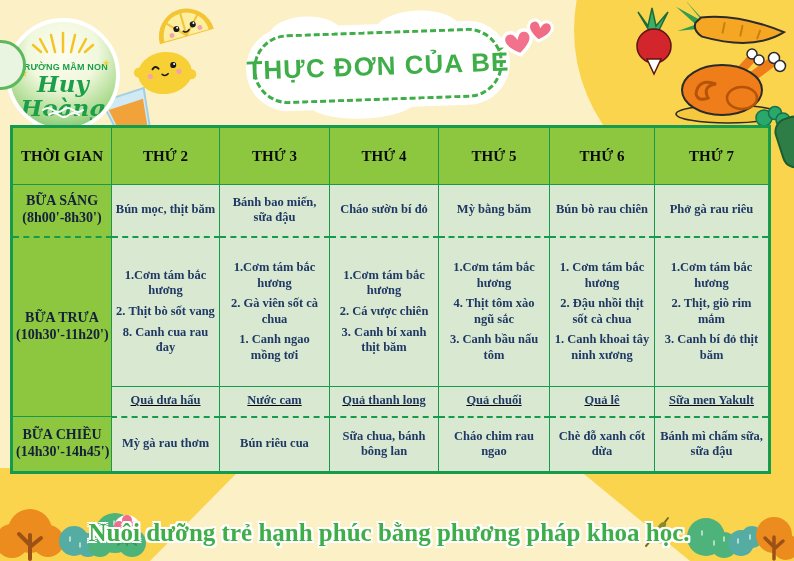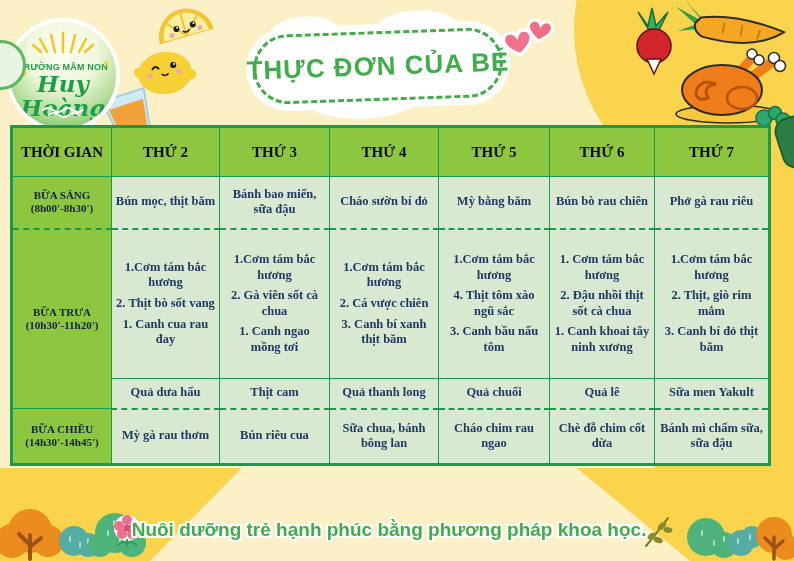--- a/index.html
+++ b/index.html
@@ -40,34 +40,34 @@
   .cloud-text{position:absolute;inset:0;display:flex;align-items:center;justify-content:center;
     font-family:"Liberation Sans",sans-serif;font-weight:bold;font-size:26px;color:#3fae49;letter-spacing:1px;}
   
   .deco{position:absolute;z-index:2;}
   .cup{z-index:1;}
   .table-wrap{position:absolute;left:10px;top:125px;z-index:3;}
   
   table{border-collapse:collapse;table-layout:fixed;width:758px;background:#d9e9d1;
     border:3px solid #169b4c;}
   td,th{border:1.5px solid #169b4c;vertical-align:middle;text-align:center;padding:2px 3px;}
-  tr.header{height:50px;}
+  tr.header{height:58px;}
   tr.header th{background:#8dc63f;color:#0b0b0b;font-size:15px;font-weight:bold;}
-  .rowhead{background:#8dc63f;color:#14203c;font-weight:bold;font-size:11px;line-height:1.2;margin-left:28px;}
+  .rowhead{background:#8dc63f;color:#14203c;font-weight:bold;font-size:14px;line-height:1.2;margin-left:28px;}
   tr.breakfast{height:52px;}
   tr.lunch{height:150px;}
-  tr.fruit{height:30px;}
+  tr.fruit{height:30px;text-decoration:underline;}
   tr.afternoon{height:56px;}
   td.cell{color:#1f3864;font-weight:bold;font-size:12.5px;line-height:1.25;}
   tr.breakfast td{border-bottom:2px dashed #169b4c;}
   tr.fruit td{border-bottom:2px dashed #169b4c;}
   .dish{margin:5px 0;}
   
   .footer-text{position:absolute;left:49%;top:519px;transform:translateX(-50%);white-space:nowrap;
-    z-index:3;font-family:Liberation Sans, sans-serif;font-weight:bold;font-size:19px;color:#3fae49;
+    z-index:3;font-family:Liberation Serif, serif;font-weight:bold;font-size:25px;color:#3fae49;
     text-shadow:-2px -2px 0 #fff,2px -2px 0 #fff,-2px 2px 0 #fff,2px 2px 0 #fff,
       0 -2px 0 #fff,0 2px 0 #fff,-2px 0 0 #fff,2px 0 0 #fff;}
 </style>
 </head>
 <body>
 
 <div class="bg-pale"></div>
 <div class="bg-corner"></div>
 <div class="bg-bottom"></div>
 <div class="bg-beam"></div>
@@ -217,21 +217,21 @@
     <td class="cell">Phở gà rau riêu</td>
   </tr>
   <tr class="lunch">
     <td class="rowhead" rowspan="2">
       <div>BỮA TRƯA</div>
       <div>(10h30'-11h20')</div>
     </td>
     <td class="cell">
       <div class="dish">1.Cơm tám bắc hương</div>
       <div class="dish">2. Thịt bò sốt vang</div>
-      <div class="dish">1. Canh cua rau đay</div>
+      <div class="dish">8. Canh cua rau đay</div>
     </td>
     <td class="cell">
       <div class="dish">1.Cơm tám bắc hương</div>
       <div class="dish">2. Gà viên sốt cà chua</div>
       <div class="dish">1. Canh ngao mồng tơi</div>
     </td>
     <td class="cell">
       <div class="dish">1.Cơm tám bắc hương</div>
       <div class="dish">2. Cá vược chiên</div>
       <div class="dish">3. Canh bí xanh thịt băm</div>
@@ -247,36 +247,36 @@
       <div class="dish">1. Canh khoai tây ninh xương</div>
     </td>
     <td class="cell">
       <div class="dish">1.Cơm tám bắc hương</div>
       <div class="dish">2. Thịt, giò rim mắm</div>
       <div class="dish">3. Canh bí đỏ thịt băm</div>
     </td>
   </tr>
   <tr class="fruit">
     <td class="cell">Quả dưa hấu</td>
-    <td class="cell">Thịt cam</td>
+    <td class="cell">Nước cam</td>
     <td class="cell">Quả thanh long</td>
     <td class="cell">Quả chuối</td>
     <td class="cell">Quả lê</td>
     <td class="cell">Sữa men Yakult</td>
   </tr>
   <tr class="afternoon">
     <td class="rowhead">
       <div>BỮA CHIỀU</div>
       <div>(14h30'-14h45')</div>
     </td>
     <td class="cell">Mỳ gà rau thơm</td>
     <td class="cell">Bún riêu cua</td>
     <td class="cell">Sữa chua, bánh bông lan</td>
     <td class="cell">Cháo chim rau ngao</td>
-    <td class="cell">Chè đỗ chim cốt dừa</td>
+    <td class="cell">Chè đỗ xanh cốt dừa</td>
     <td class="cell">Bánh mì chấm sữa, sữa đậu</td>
   </tr>
 </tbody>
     </table>
 </div>
 
 <div class="cloud">
   <div class="bump b1"></div>
   <div class="bump b2"></div>
   <div class="bump b3"></div>

